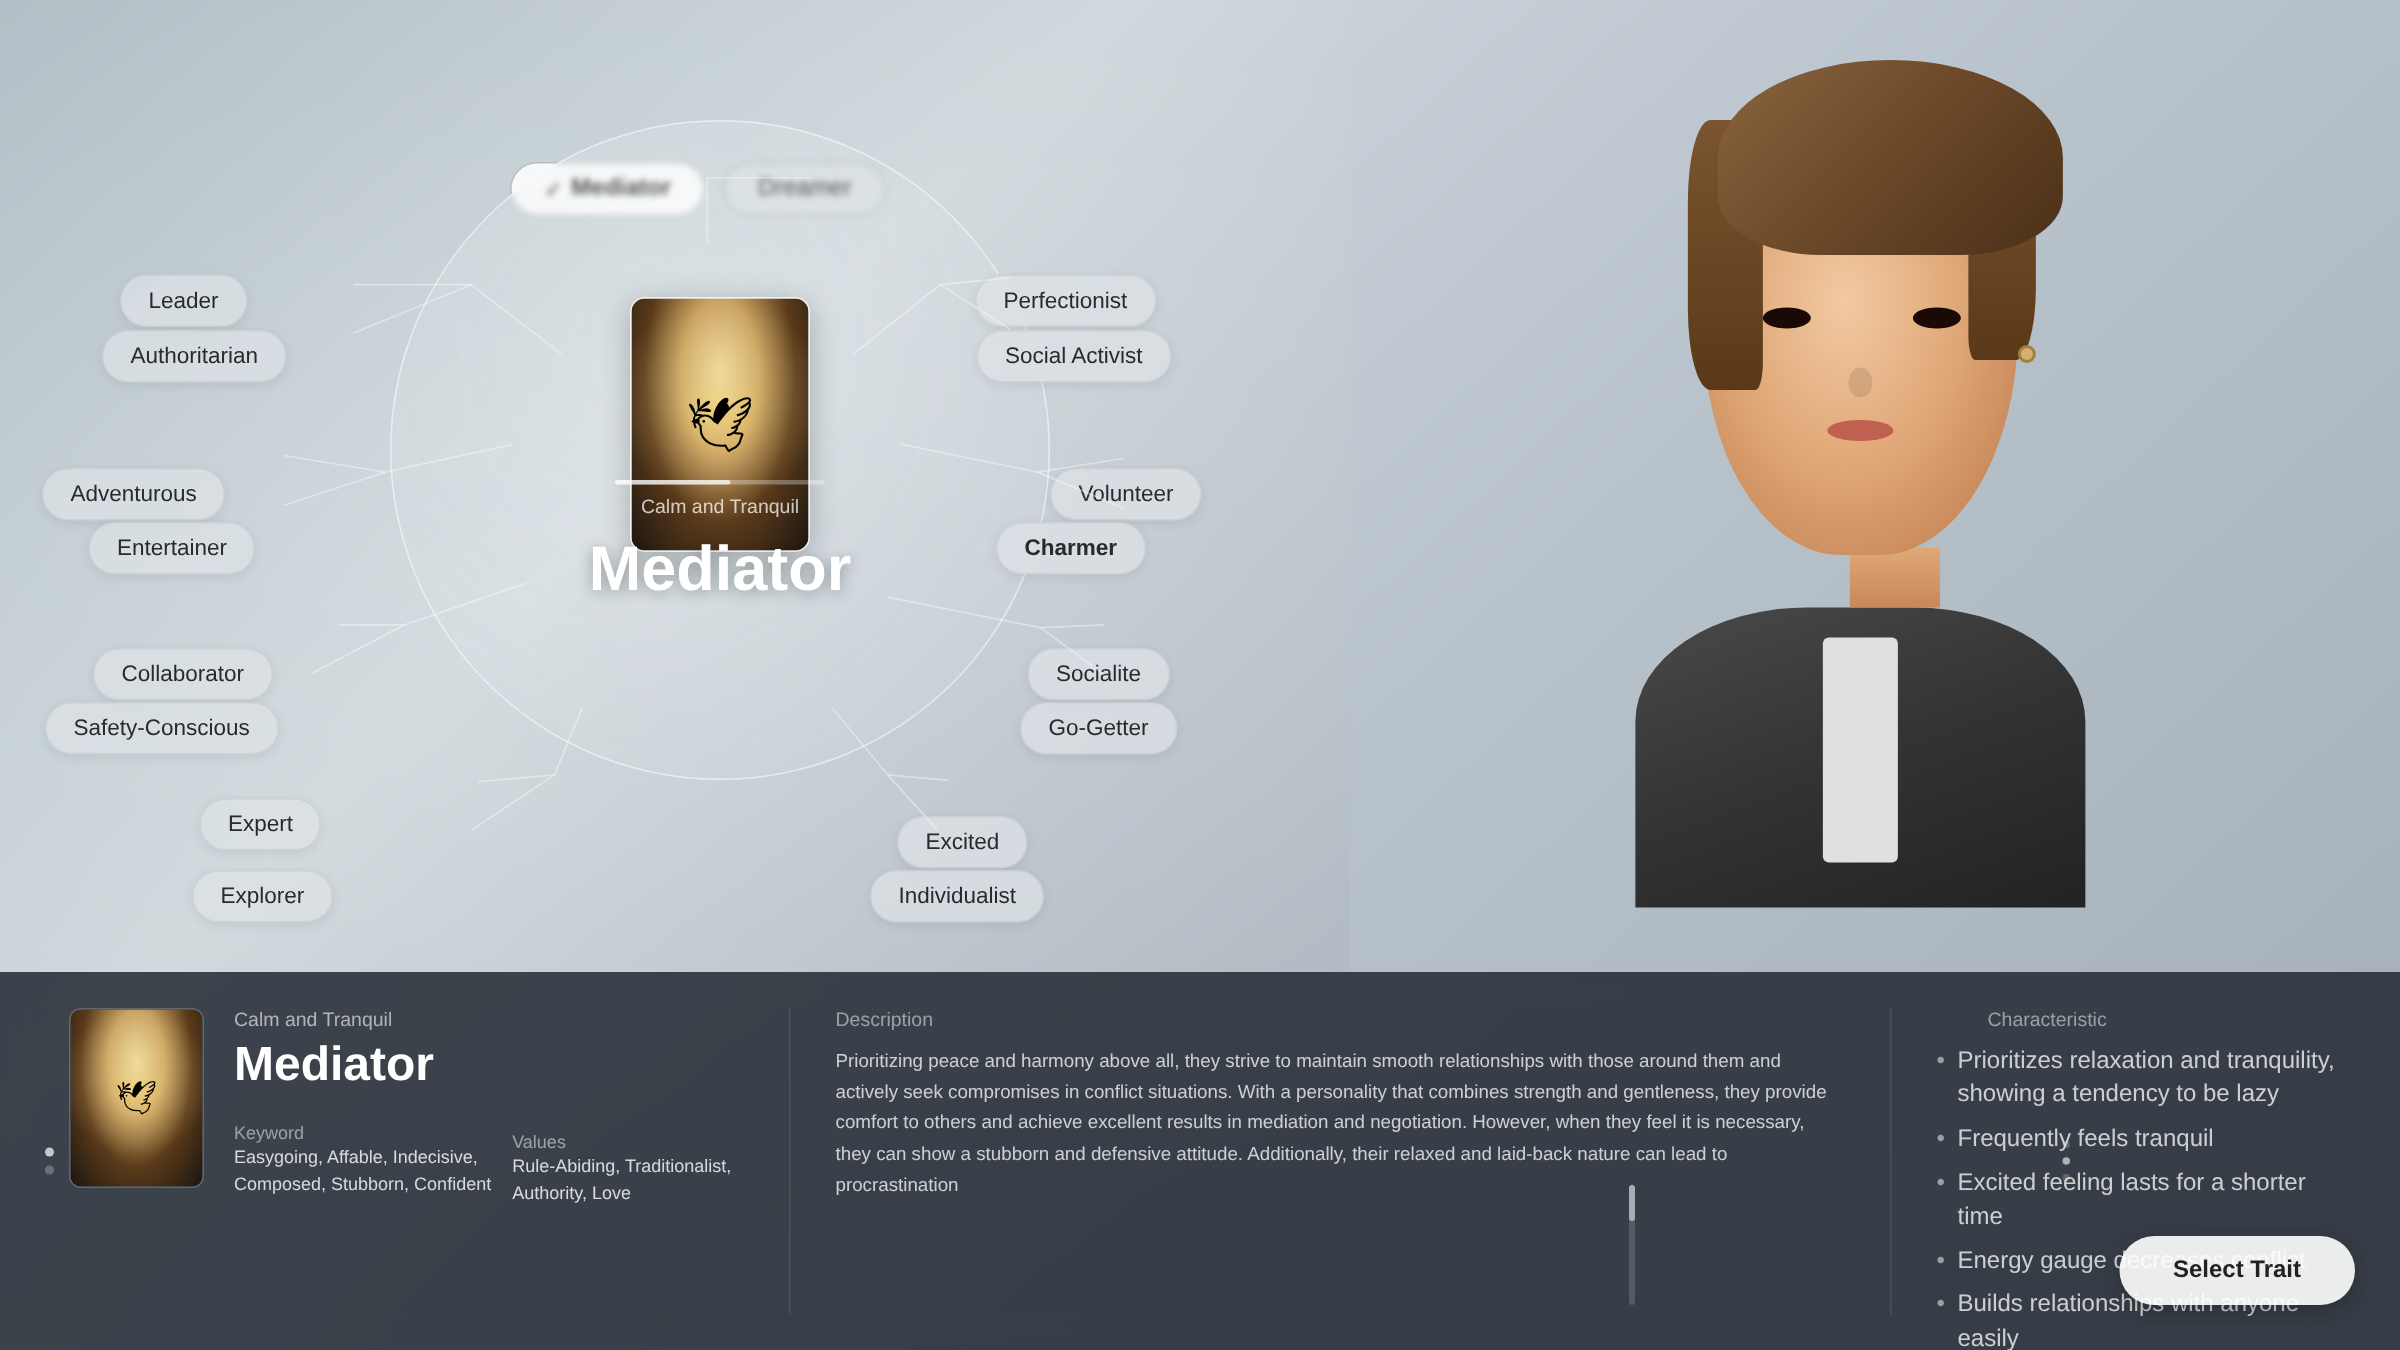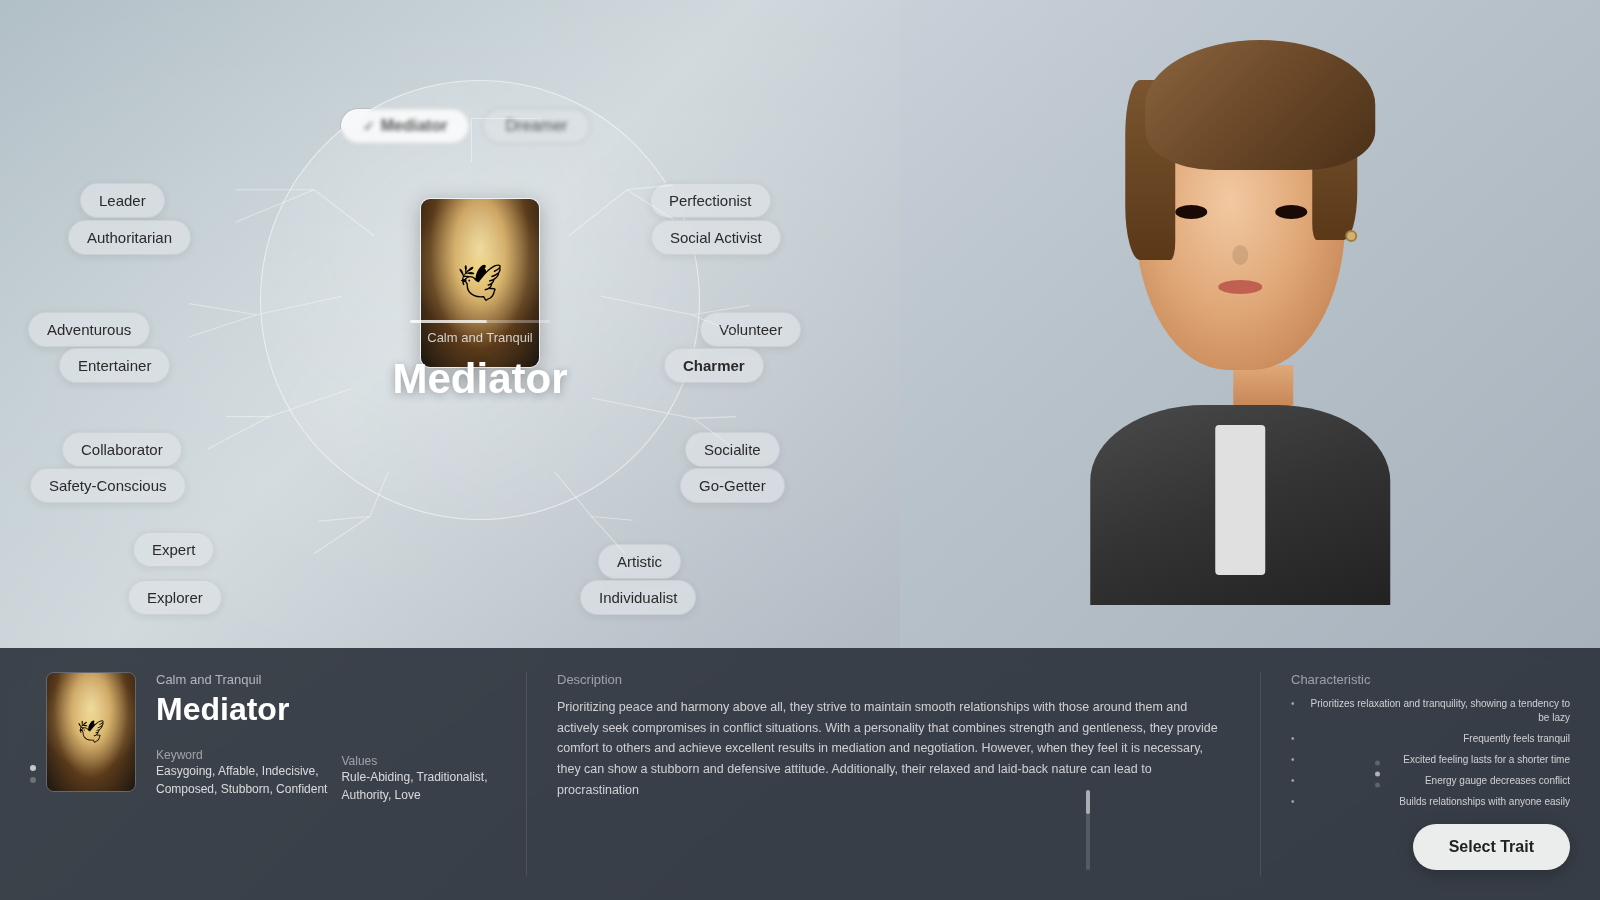--- a/index.html
+++ b/index.html
@@ -313,29 +313,29 @@
     .bottom-char {
       width: 310px;
       padding-left: 30px;
       border-left: 1px solid rgba(255,255,255,0.1);
       flex-shrink: 0;
     }
     .bottom-char-label {
       font-size: 13px;
       color: rgba(255,255,255,0.5);
       margin-bottom: 10px;
+      margin-left: 34px;
     }
     .char-item {
-      font-size: 10px;
+      font-size: 16px;
       color: rgba(255,255,255,0.75);
       margin-bottom: 7px;
       padding-left: 14px;
       position: relative;
       line-height: 1.4;
-      text-align: right;
     }
     .char-item::before {
       content: '•';
       position: absolute;
       left: 0;
       color: rgba(255,255,255,0.5);
     }
 
     
     .select-trait-btn {
@@ -551,21 +551,21 @@
 
   <div class="trait-node" style="left:685px;top:432px;">
     <span>Socialite</span>
   </div>
 
   <div class="trait-node" style="left:680px;top:468px;">
     <span>Go-Getter</span>
   </div>
 
   <div class="trait-node" style="left:598px;top:544px;">
-    <span>Artistic</span>
+    <span>Excited</span>
   </div>
 
   <div class="trait-node" style="left:580px;top:580px;">
     <span>Individualist</span>
   </div>
 
 </div>
 
 <div class="bottom-panel">
 

